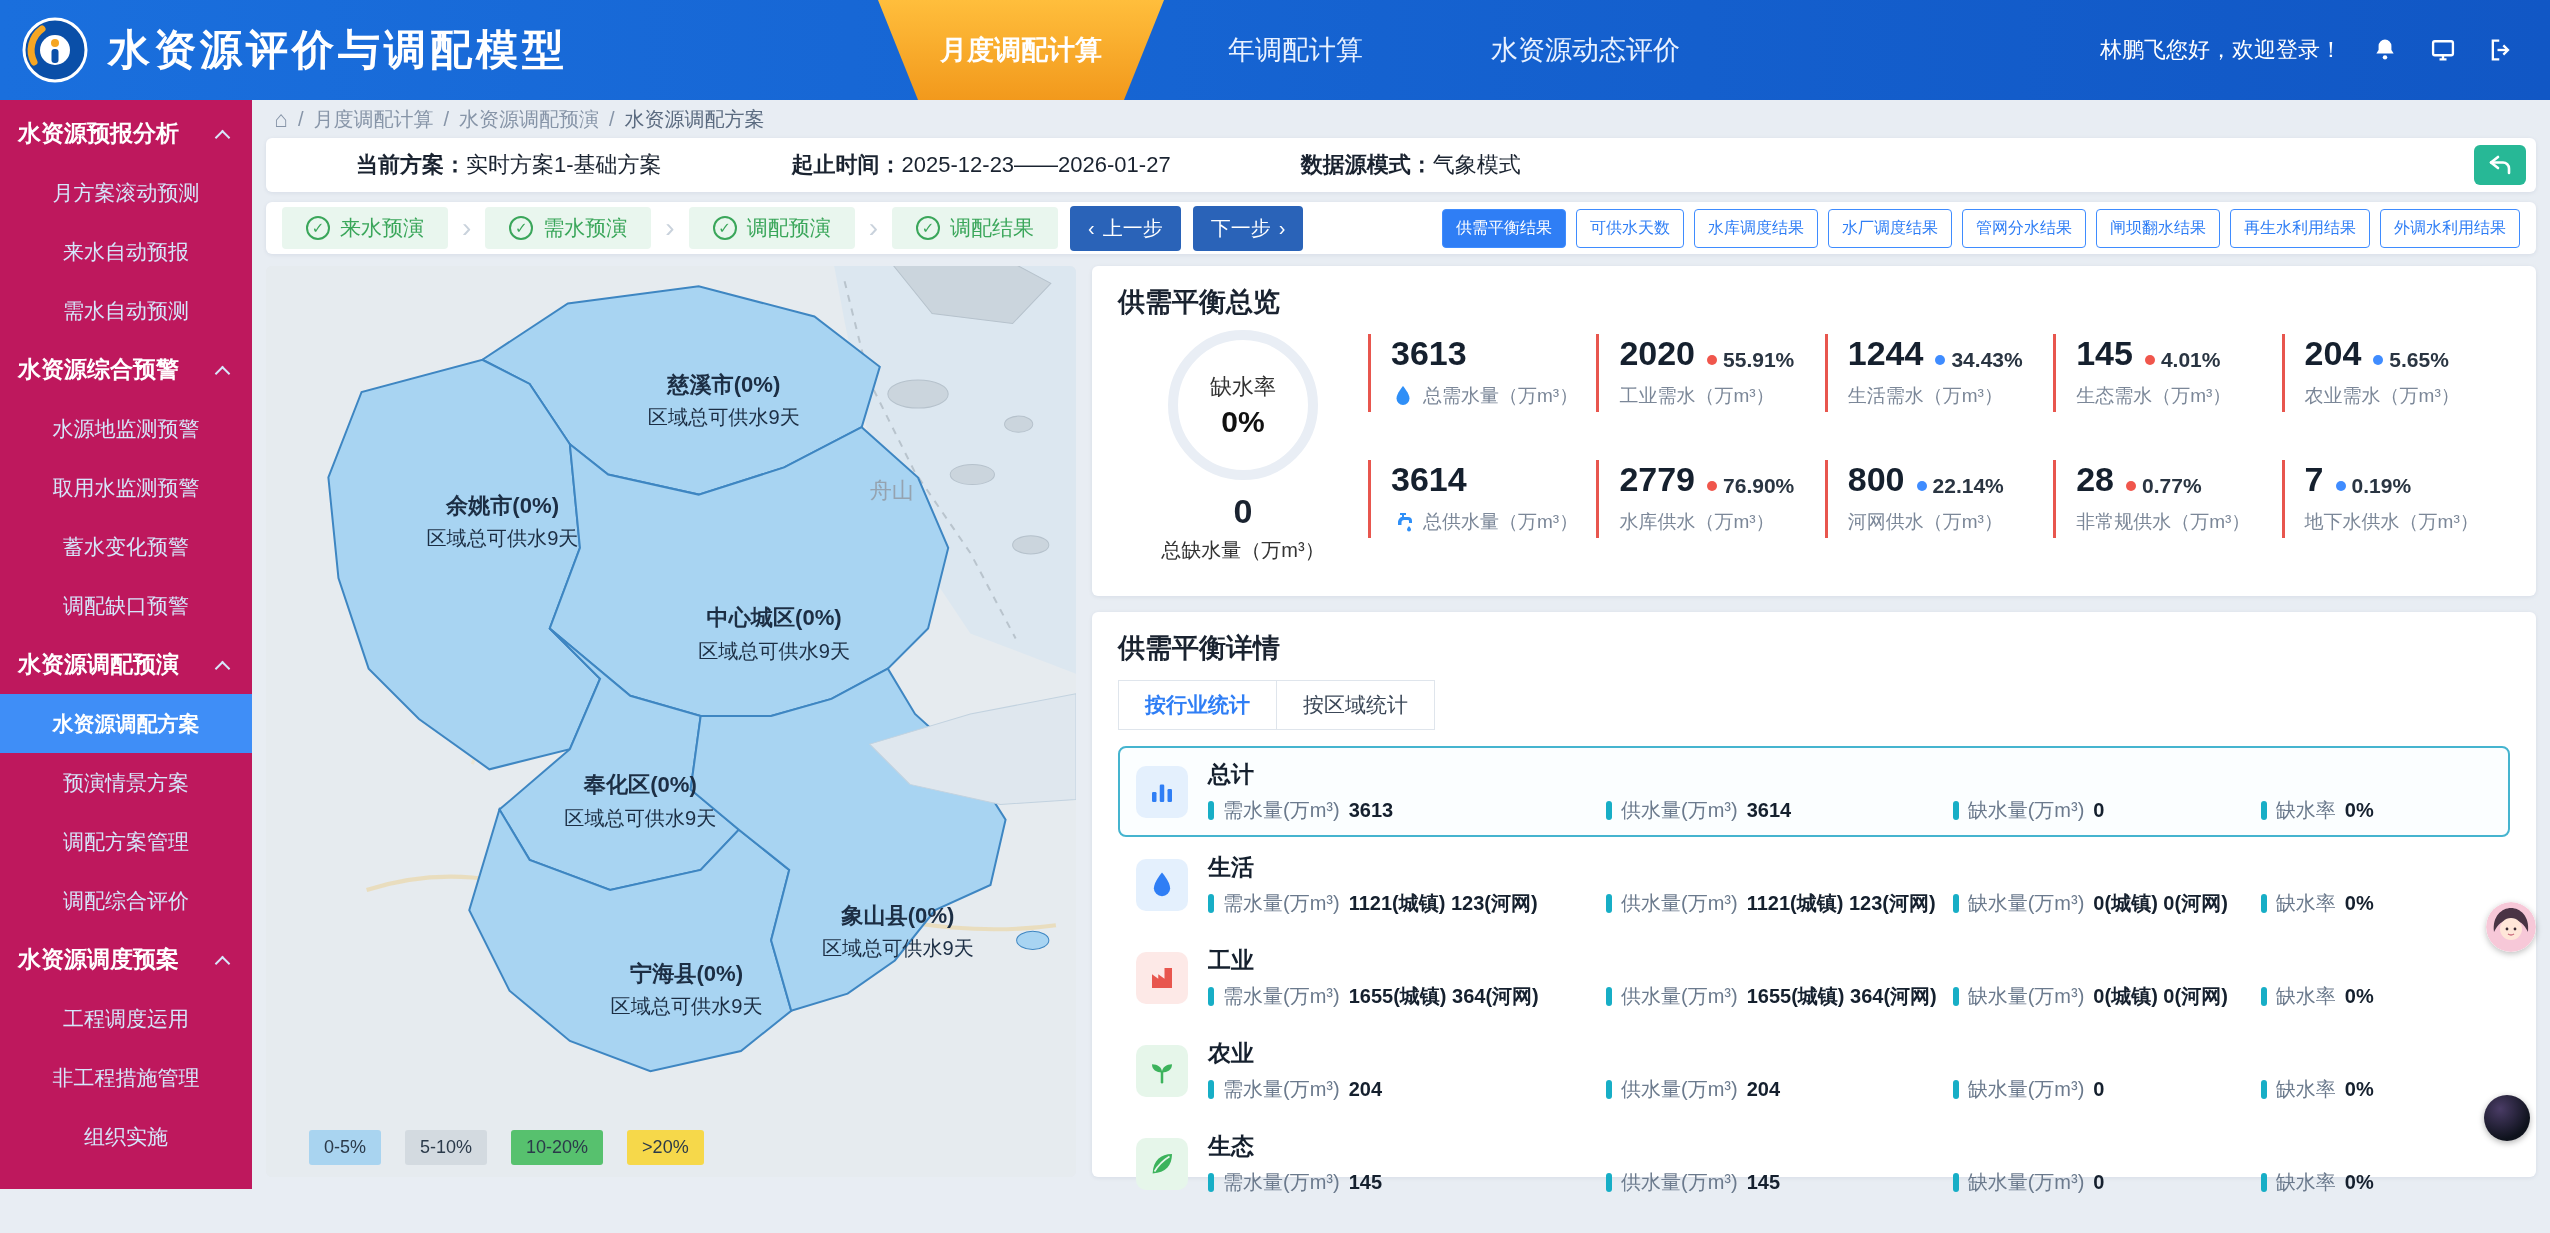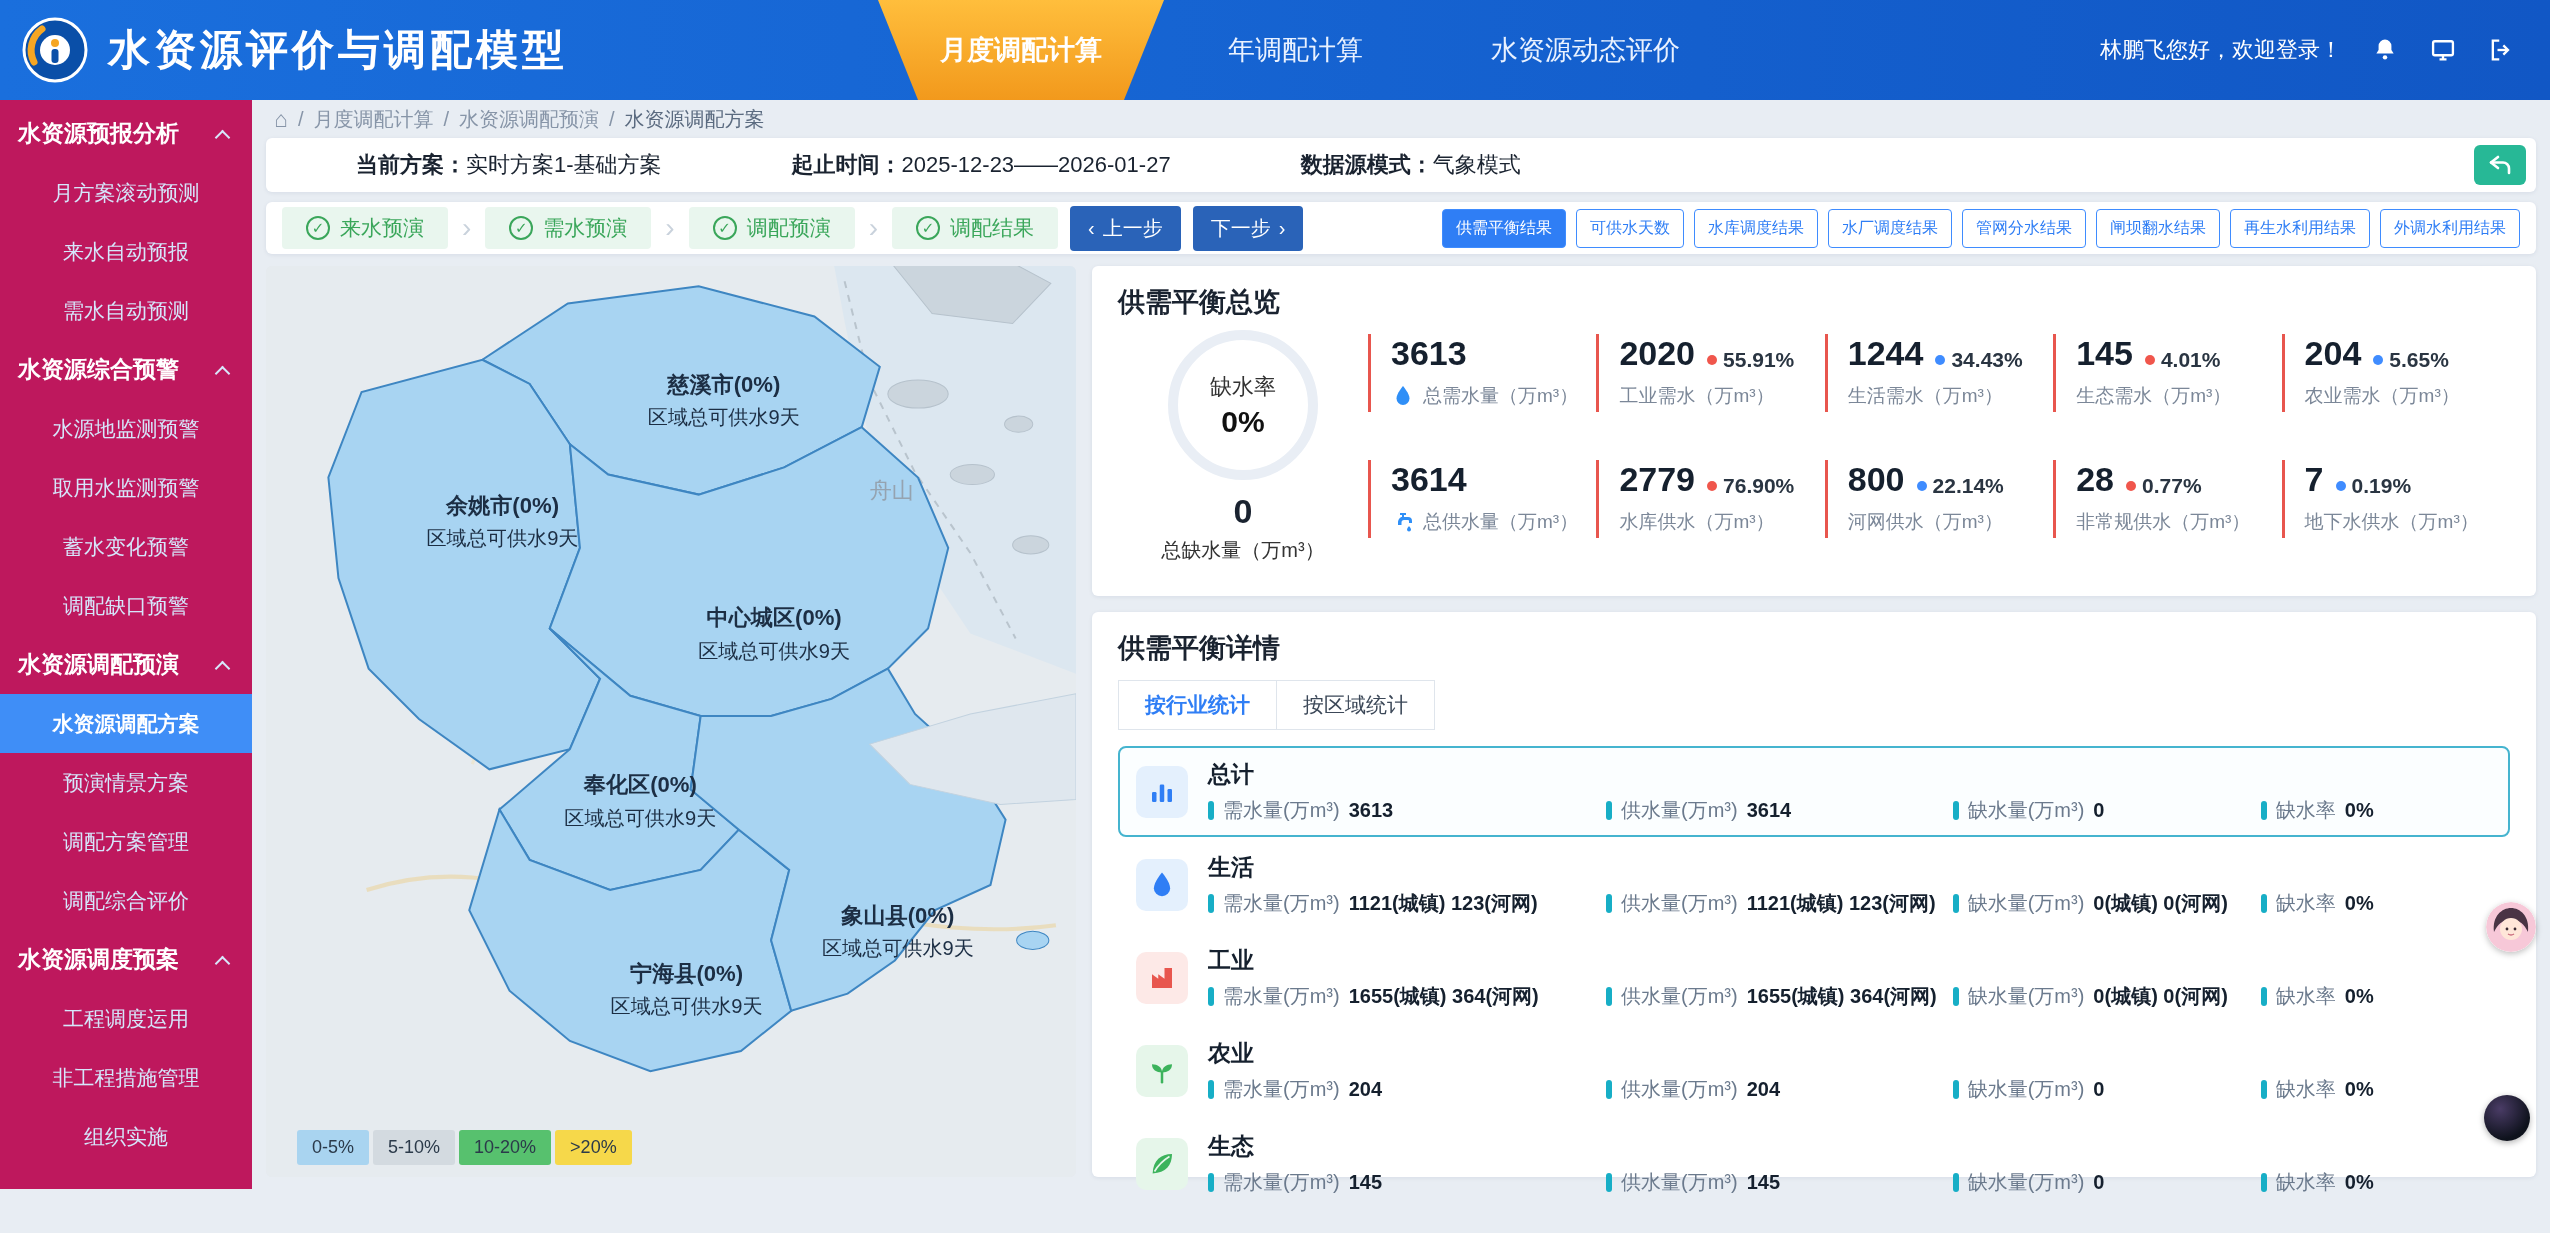--- a/index.html
+++ b/index.html
@@ -50,21 +50,21 @@
   .nav-btn { border:none; background:#2a63b8; color:#fff; border-radius:4px; padding:9px 18px; font-size:20px; cursor:pointer; white-space:nowrap; display:flex; gap:8px; align-items:center; }
   .result-tabs { margin-left:auto; display:flex; gap:10px; }
   .rtab { border:1px solid #3f8cff; color:#2f7ef5; background:#fff; border-radius:4px; padding:8px 13px; font-size:16px; white-space:nowrap; cursor:pointer; }
   .rtab.active { background:#2f7ef5; color:#fff; }
 
   .content-row { flex:1; display:flex; gap:16px; margin-top:12px; min-height:0; }
 
   
   .map-card { width:810px; flex:none; background:#e4e9ee; border-radius:6px; position:relative; overflow:hidden; }
   .map-svg { position:absolute; inset:0; width:100%; height:100%; }
-  .legend { position:absolute; left:4px; bottom:12px; display:flex; gap:4px;padding-left:27px; }
+  .legend { position:absolute; left:16px; bottom:12px; display:flex; gap:24px;padding-left:27px; }
   .legend-chip { padding:7px 15px; font-size:18px; color:#2b3a4a; border-radius:3px; white-space:nowrap; }
   .lc0 { background:#a9d4f0; } .lc1 { background:#d3dae0; } .lc2 { background:#57c16e; } .lc3 { background:#f6d84a; }
   .rg-name { font-size:22px; font-weight:600; fill:#1c2e44; }
   .rg-sub { font-size:20px; font-weight:500; fill:#1c2e44; }
   .sea-label { font-size:22px; fill:#95a3b0; }
 
   
   .right-col { flex:1; display:flex; flex-direction:column; gap:16px; min-width:0; }
   .card-title { font-size:27px; font-weight:700; color:#1a2330; }
 

